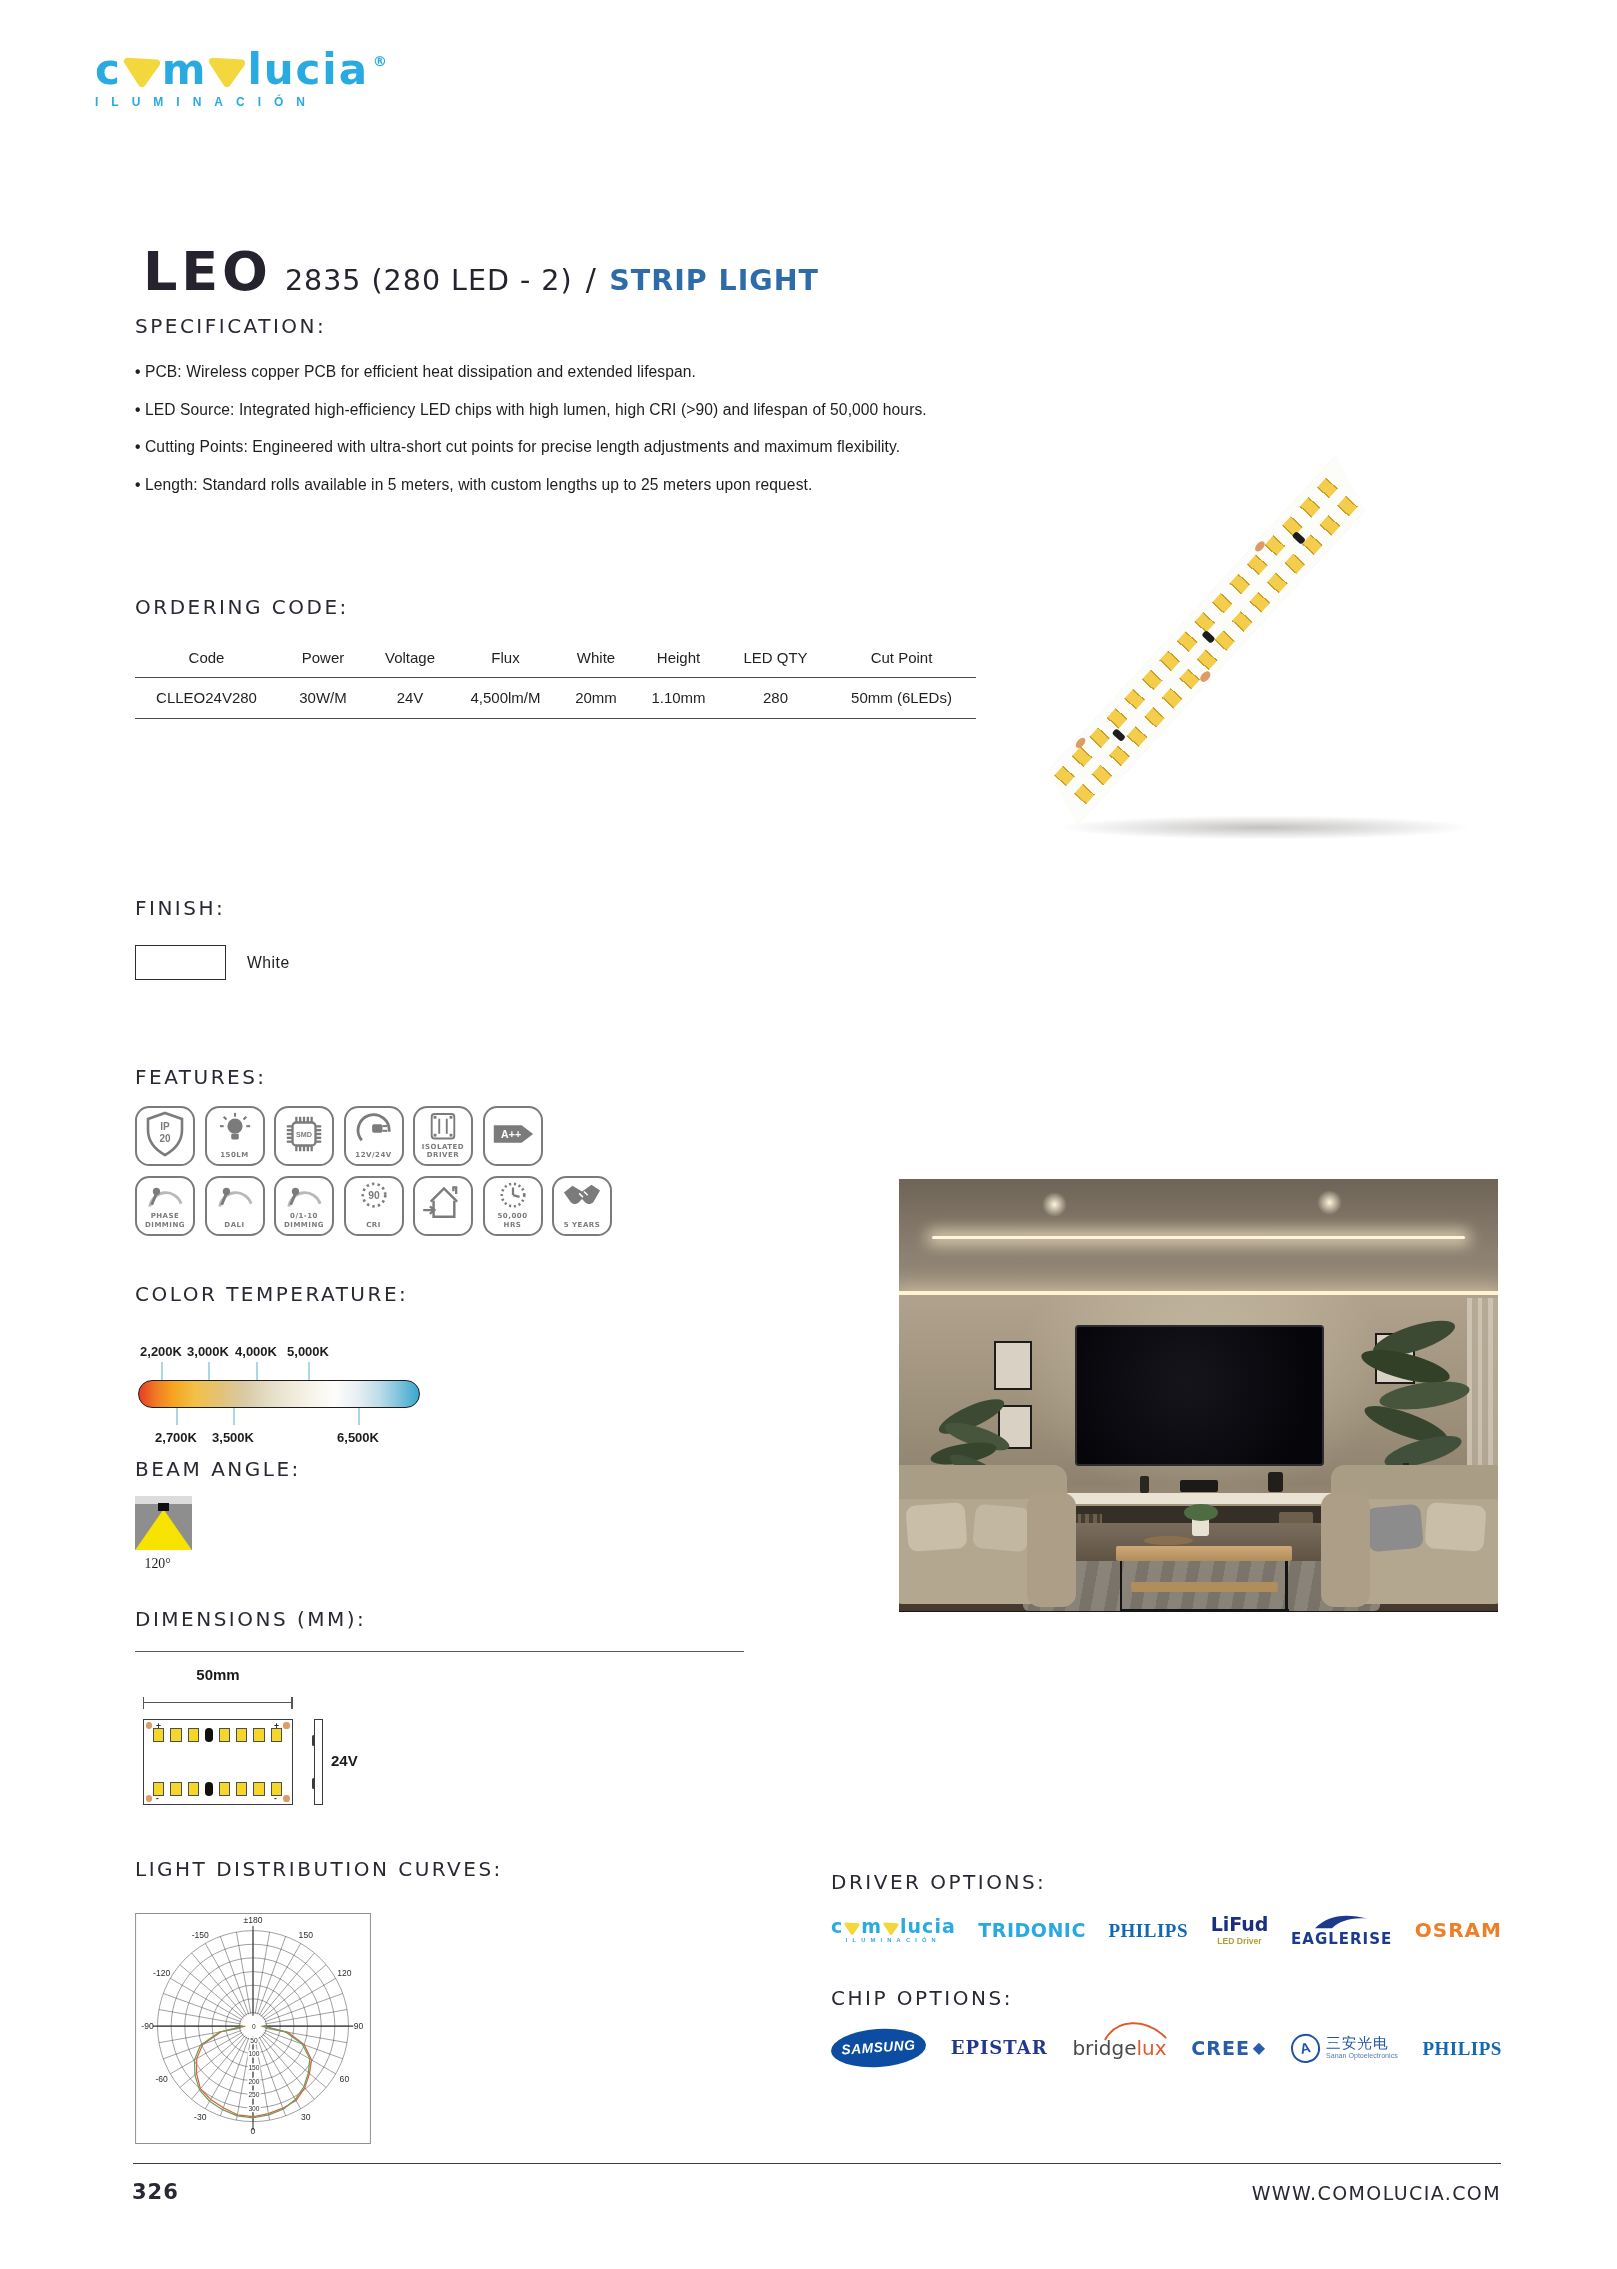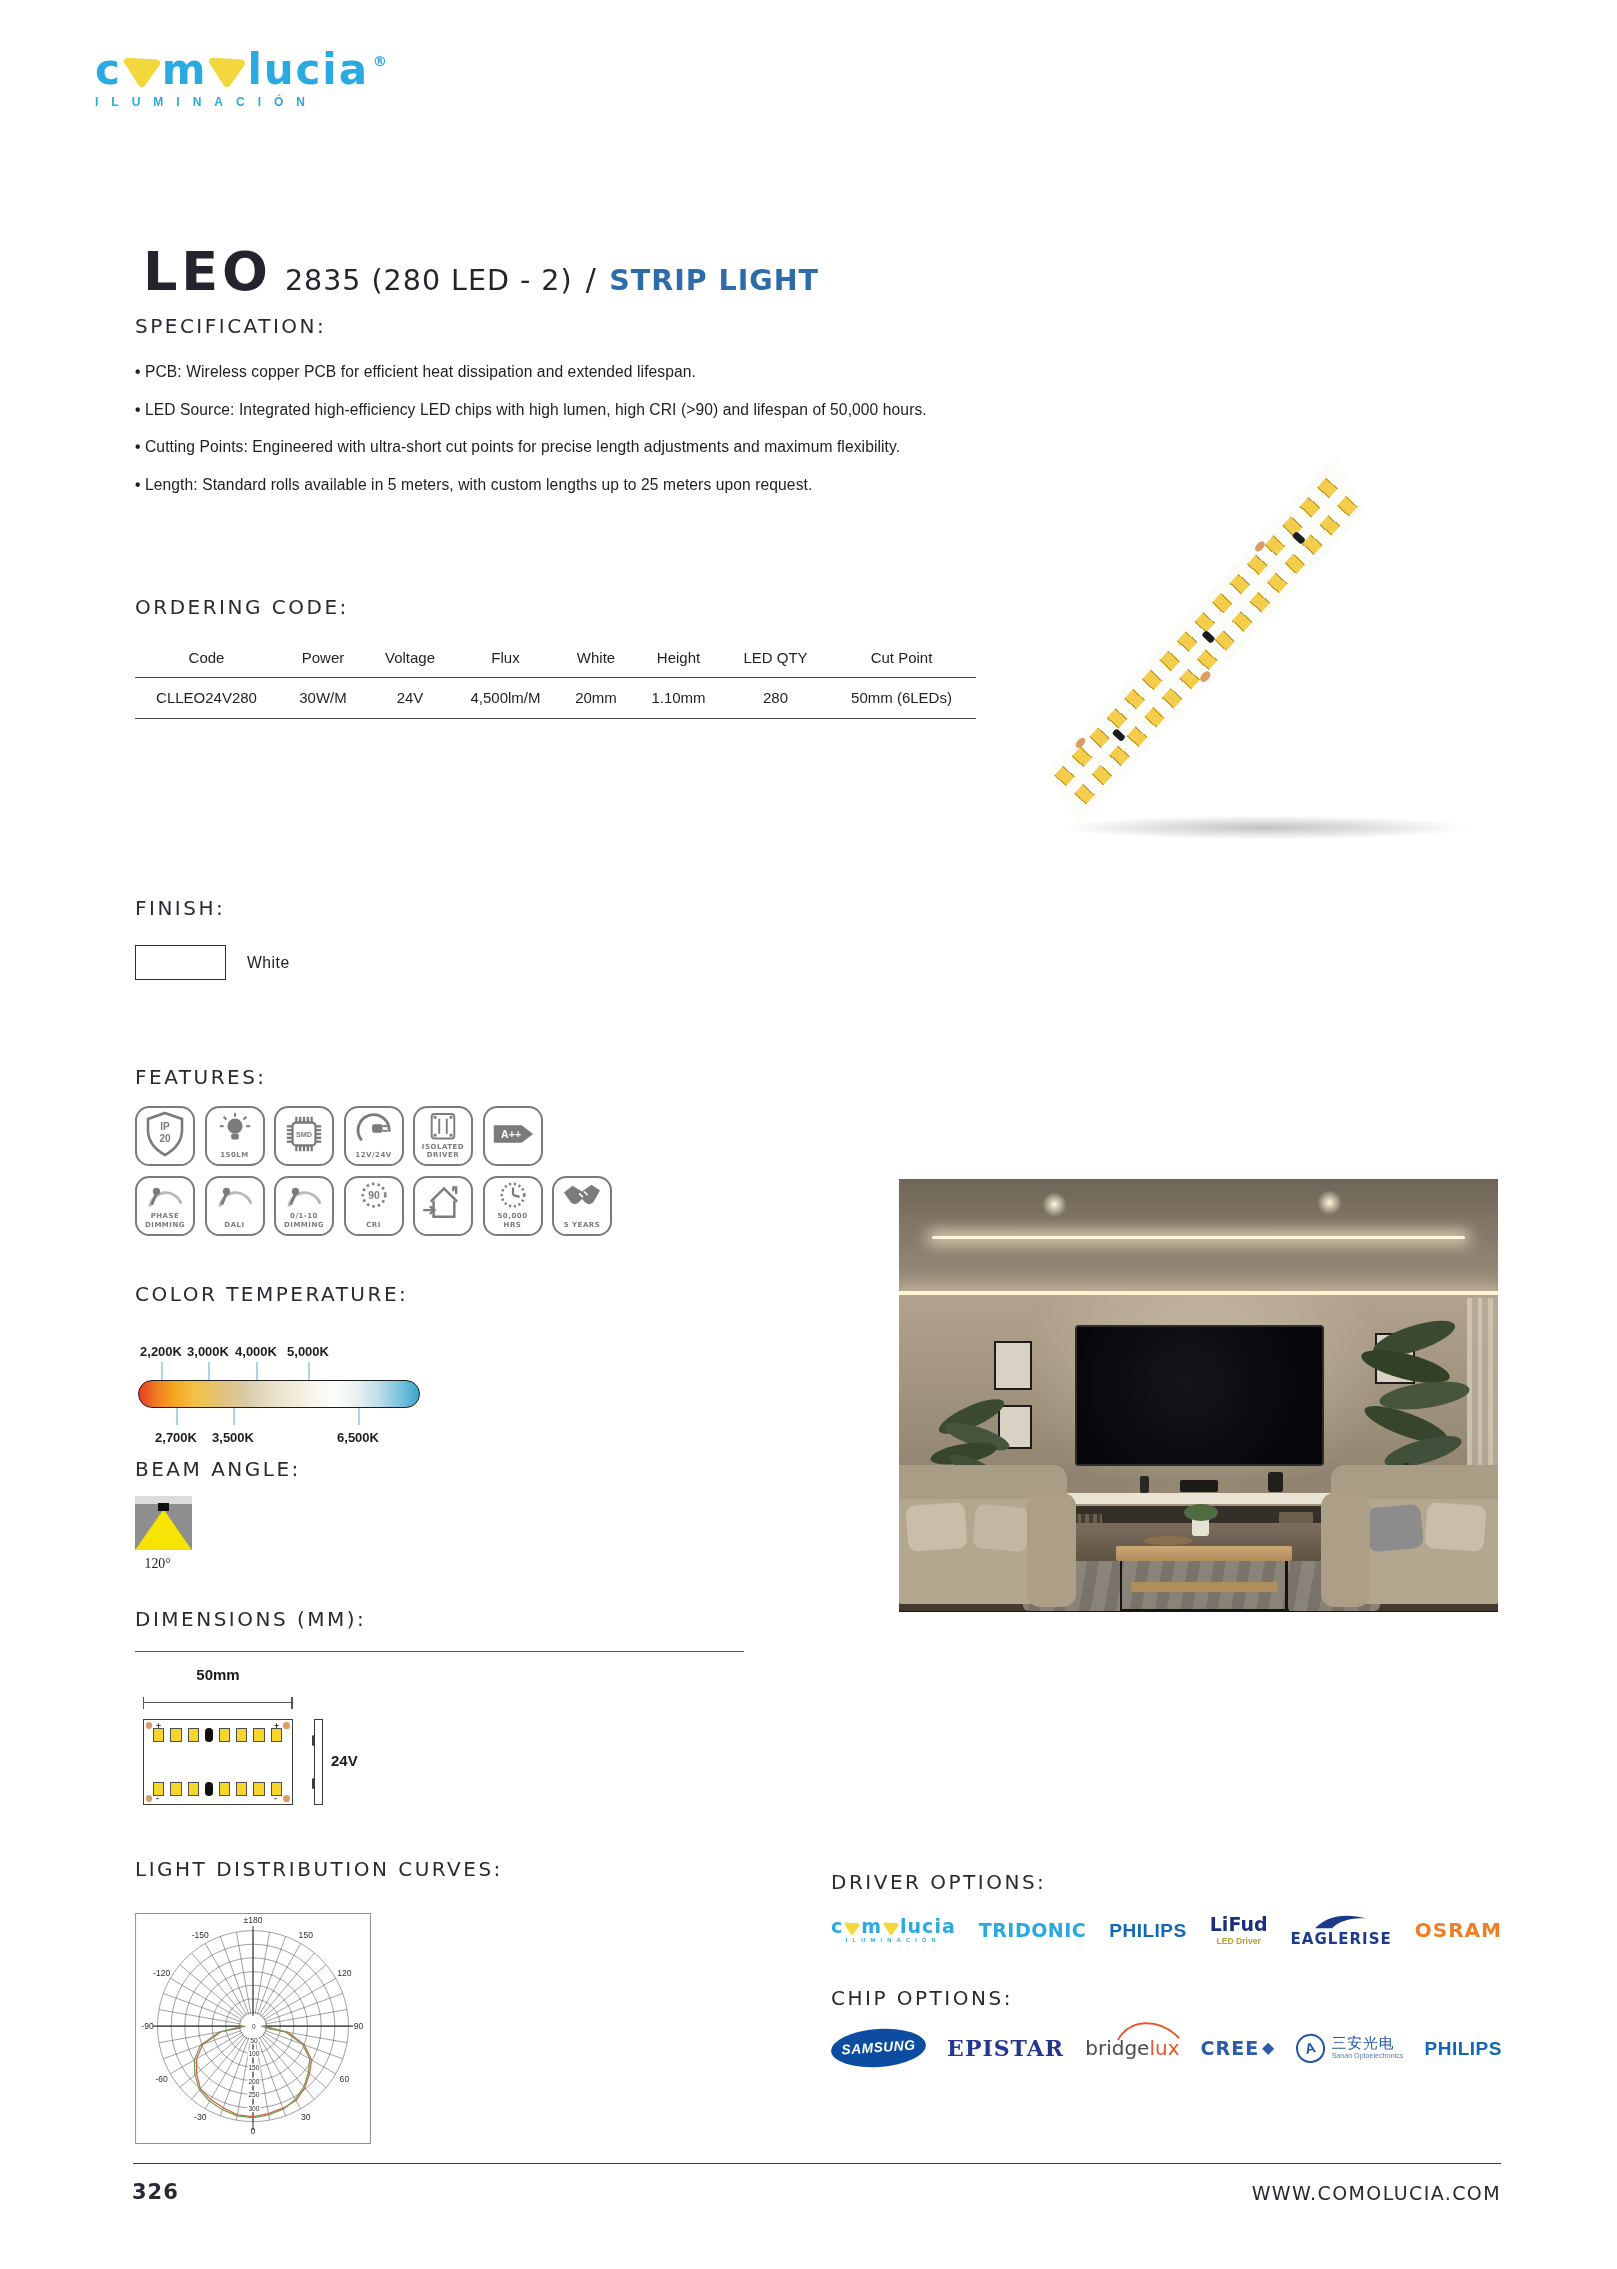--- a/index.html
+++ b/index.html
@@ -119,26 +119,26 @@
   .ldc { position:absolute; left:135px; top:1857px; }
   .ldc svg { display:block; margin-top:32px; background:#fff; }
 
   
   .opts { position:absolute; width:671px; }
   .opts.driver { left:831px; top:1870px; }
   .opts.chip   { left:831px; top:1986px; }
   .brandrow { margin-top:19px; display:flex; align-items:center; justify-content:space-between; }
   .blogo { display:flex; flex-direction:column; align-items:center; line-height:1; }
   .wm-tridonic { font-size:19px; font-weight:700; color:#29a9e0; letter-spacing:0.5px; font-family:"DejaVu Sans",sans-serif; }
-  .wm-philips  { font-size:19px; font-weight:700; color:#1268b3; letter-spacing:0.5px; font-family:Liberation Sans, sans-serif; }
+  .wm-philips  { font-size:19px; font-weight:700; color:#1268b3; letter-spacing:0.5px; font-family:Liberation Serif, serif; }
   .wm-lifud    { font-size:19px; font-weight:700; color:#1b2f7e; font-family:"DejaVu Sans",sans-serif; }
   .wm-lifud-sub{ font-size:8.6px; color:#b0a03a; margin-top:2.9px; font-weight:700; }
   .wm-eagle    { font-size:15px; font-weight:700; color:#1b3a8c; letter-spacing:1px; font-family:"DejaVu Sans",sans-serif; }
   .wm-osram    { font-size:20px; font-weight:700; color:#f07e26; letter-spacing:1px; font-family:"DejaVu Sans",sans-serif; }
-  .wm-epistar  { font-size:22px; font-weight:700; color:#23378f; letter-spacing:1px; font-family:"DejaVu Serif",serif; }
+  .wm-epistar  { font-size:18px; font-weight:700; color:#23378f; letter-spacing:1px; font-family:"DejaVu Serif",serif; }
   .wm-cree     { font-size:19px; font-weight:700; color:#2a5caa; letter-spacing:1px; font-family:"DejaVu Sans",sans-serif; display:flex; align-items:center; gap:2.9px;}
   .cree-d      { font-size:16px; }
   .samsung-ell { width:95px; height:38px; background:#0c4da2; border-radius:50%; display:flex; align-items:center; justify-content:center; transform:rotate(-4deg); }
   .samsung-ell span { color:#fff; font-style:italic; font-weight:700; font-size:13.8px; letter-spacing:0.5px; }
   .bridgelux { display:flex; align-items:flex-end; position:relative; font-family:"DejaVu Sans",sans-serif; }
   .bl-pre { font-size:20px; color:#4a4a4a; font-weight:400; }
   .bl-acc { font-size:20px; color:#e05a2b; font-weight:400; }
   .bl-arc { position:absolute; right:-3.8px; top:-19px; }
   .sanan { display:flex; align-items:center; gap:6.7px; }
   .sanan-badge { width:28.5px; height:28.5px; border-radius:50%; border:2.9px solid #1f55a5; color:#1f55a5;

